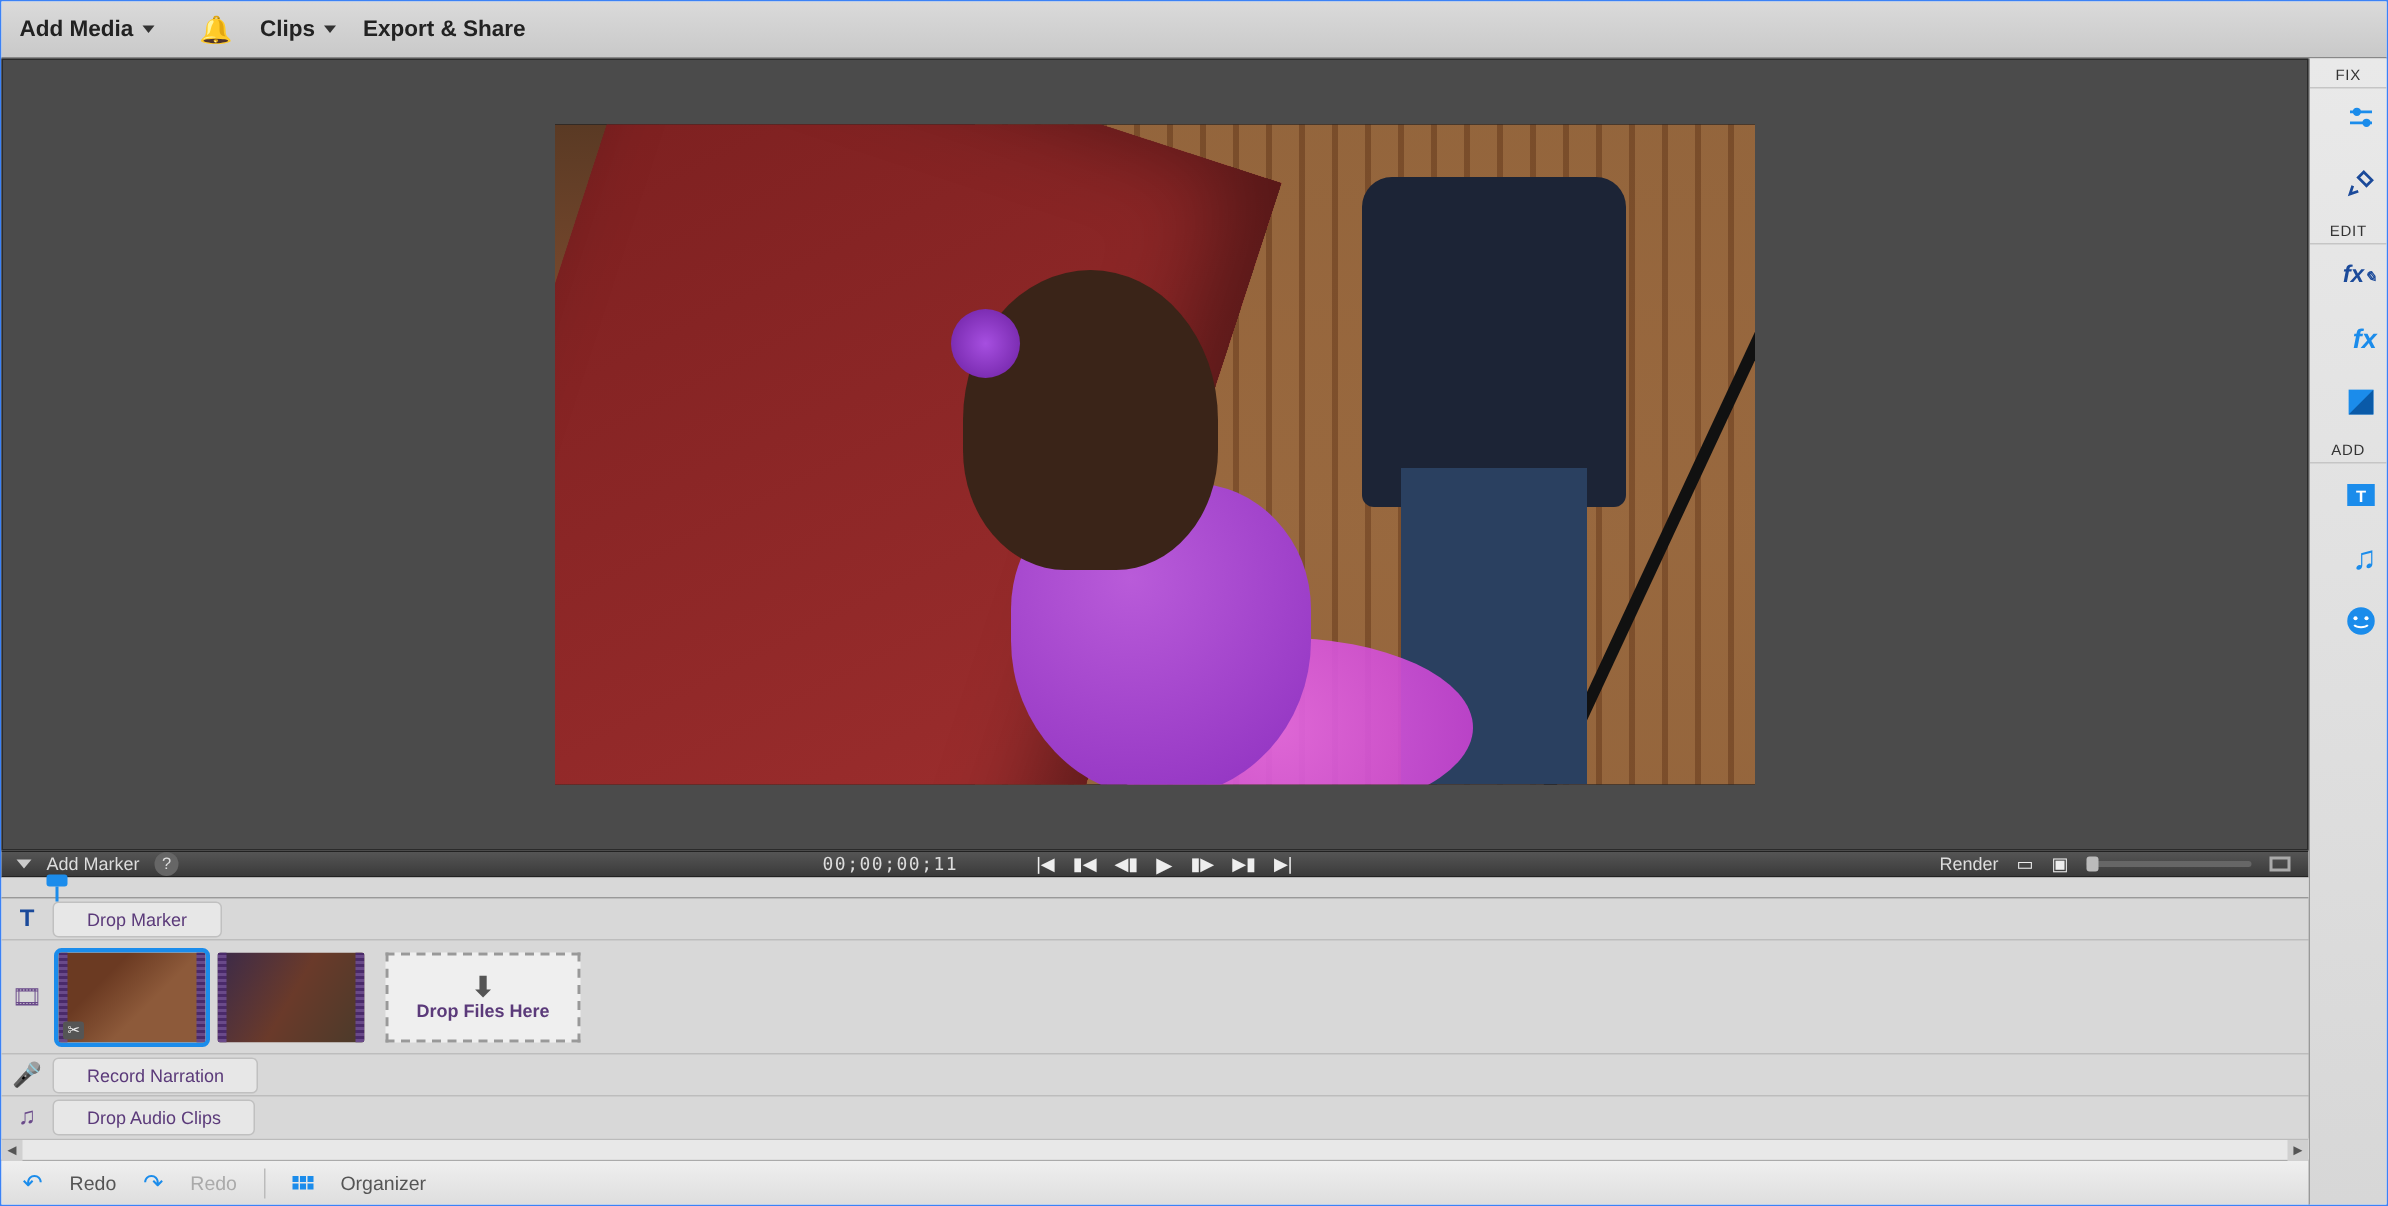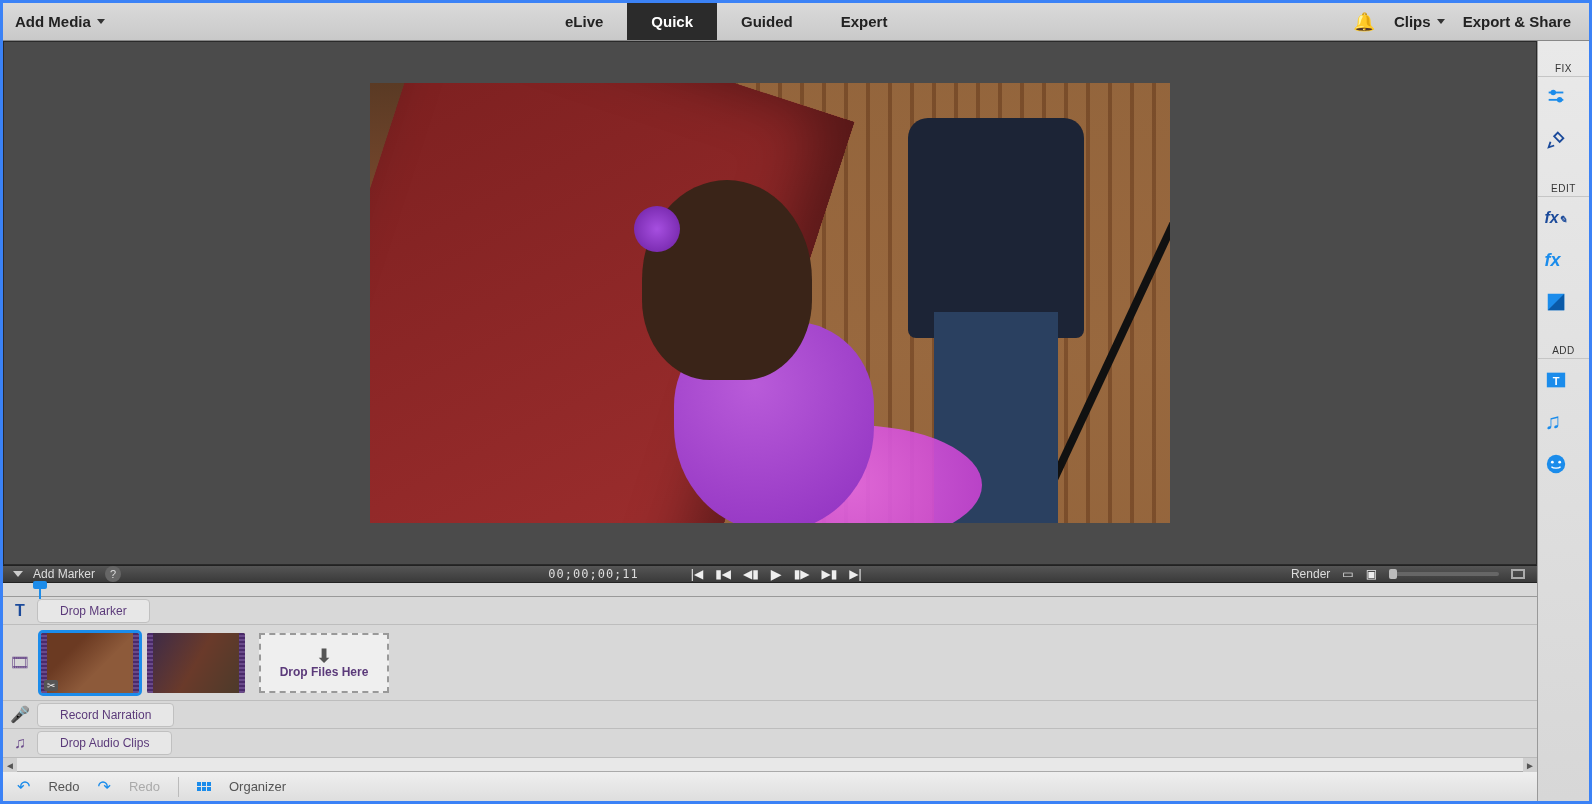--- a/index.html
+++ b/index.html
@@ -1,17 +1,17 @@
 <!DOCTYPE html>
 <html><head>
 <meta charset="utf-8">
 <style>
 * { margin: 0; padding: 0; box-sizing: border-box; font-family: -apple-system, "Segoe UI", Tahoma, sans-serif; }
 html, body { width: 1592px; height: 804px; overflow: hidden; background: #fff; }
-.app { width: 100%; height: 100%; display: flex; flex-direction: column; border: 3px solid #3b82f6; }
+.app { width: 100%; height: 100%; display: flex; flex-direction: column; border: 1px solid #3b82f6; }
 
 
 .menubar {
   height: 38px; background: linear-gradient(#dadada,#c9c9c9);
   border-bottom: 1px solid #888; display: flex; align-items: center;
   font-size: 15px; color: #222;
 }
 .menubar .left { flex: 0 0 auto; padding: 0 12px; }
 .menubar .center { flex: 1 1 auto; display: flex; justify-content: center; align-items: center; height: 100%; }
 .menubar .right { flex: 0 0 auto; display: flex; align-items: center; gap: 18px; padding: 0 18px; }
@@ -83,41 +83,35 @@
 .hscroll .larr{left:0}.hscroll .rarr{right:0;}
 .bottombar{height:30px;background:linear-gradient(#efefef,#dedede);border-top:1px solid #aaa;display:flex;align-items:center;gap:18px;padding:0 14px;font-size:13px;color:#555;}
 .bottombar .ico{color:#1b8ceb;font-size:16px;}
 .bottombar .sep{width:1px;height:20px;background:#bbb;}
 .grid-ico{display:inline-grid;grid-template-columns:repeat(3,4px);grid-template-rows:repeat(2,4px);gap:1px;}
 .grid-ico span{background:#1b8ceb;}
 .disabled{color:#aaa;}
 
 
 .rightpanel{width:52px;background:linear-gradient(#e9e9e9,#d7d7d7);border-left:1px solid #999;display:flex;flex-direction:column;align-items:center;font-size:10px;color:#333;}
-.rp-head{width:100%;text-align:center;padding:22px 0 2px;font-size:10px;letter-spacing:.5px;border-bottom:1px solid #c5c5c5;}
-.rp-ico{width:38px;height:42px;display:flex;align-items:center;justify-content:flex-start;color:#1b8ceb;font-size:20px;cursor:pointer;}
+.rp-head{width:100%;text-align:center;padding:6px 0 2px;font-size:10px;letter-spacing:.5px;border-bottom:1px solid #c5c5c5;}
+.rp-ico{width:38px;height:42px;display:flex;align-items:center;justify-content:flex-end;color:#1b8ceb;font-size:20px;cursor:pointer;}
 .rp-ico svg{width:22px;height:22px;}
 </style>
 </head>
 <body>
 
 <div class="app">
 
   <div class="menubar">
     <div class="left">
       <div class="dd">
         <span>Add Media</span>
         <span class="caret"></span>
       </div>
-    </div>
-    <div class="center">
-      <div class="mbtn">eLive</div>
-      <div class="mbtn active">Quick</div>
-      <div class="mbtn">Guided</div>
-      <div class="mbtn">Expert</div>
     </div>
     <div class="right">
       <span class="bell">🔔</span>
       <div class="dd">
         <span>Clips</span>
         <span class="caret"></span>
       </div>
       <div class="dd" style="font-weight:700">
         <span>Export &amp; Share</span>
       </div>

